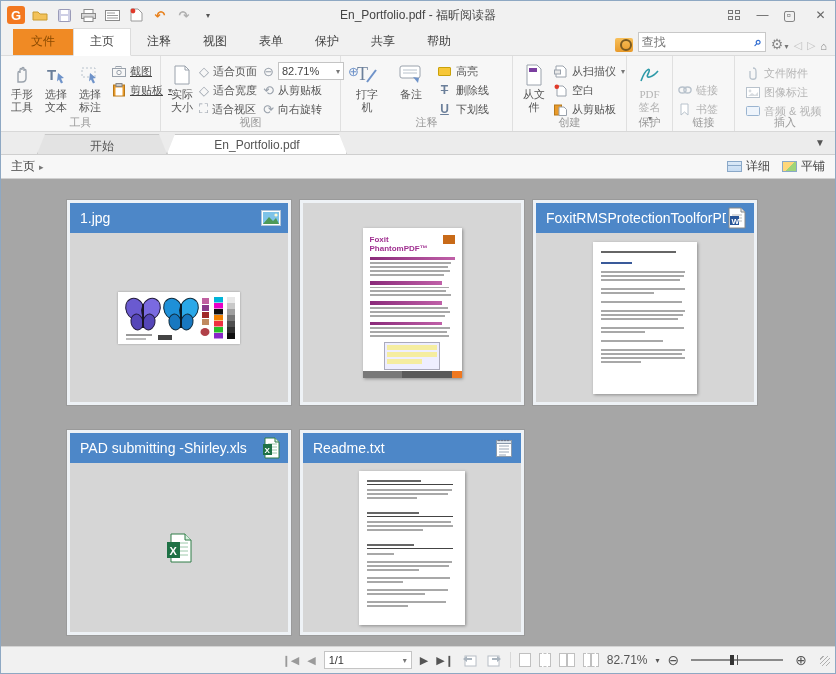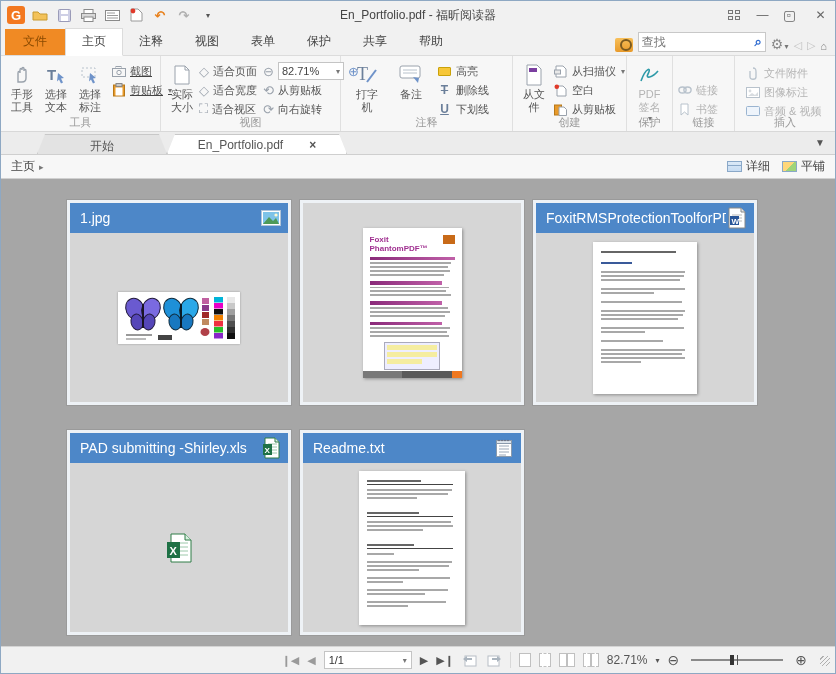--- a/index.html
+++ b/index.html
@@ -14,57 +14,57 @@
   .logo { width:17px; height:17px; background:#f37820; border-radius:3px; color:#fff; font-weight:bold; font-size:12px; display:flex; align-items:center; justify-content:center; }
   .title-text { position:absolute; left:0; right:0; text-align:center; font-size:12px; color:#444; pointer-events:none; }
   .winctrls { margin-left:auto; display:flex; z-index:2; }
   .winctrls .wbtn { width:29px; height:22px; display:flex; align-items:center; justify-content:center; color:#666; font-size:12px; }
   .tabgrid { display:grid; grid-template-columns:5px 5px; grid-gap:2px; }
   .tabgrid i { width:5px; height:4px; border:1px solid #777; }
 
   
   .tabrow { height:27px; display:flex; align-items:flex-end; background:#f1f1f1; border-bottom:1px solid #dcdcdc; flex:none; position:relative; }
   .rtab { padding:4px 16px 5px 16px; font-size:12px; color:#444; }
-  .rtab.file { background:#f08a24; color:#8a4a00; margin-left:4px; padding:4px 18px 5px 18px; }
+  .rtab.file { background:#f08a24; color:#8a4a00; margin-left:12px; padding:4px 18px 5px 18px; }
   .rtab.active { background:#fff; border:1px solid #dcdcdc; border-bottom:1px solid #fff; margin-bottom:-1px; }
   .searchzone { position:absolute; right:8px; top:3px; display:flex; align-items:flex-end; gap:5px; }
   .sfolder { width:18px; height:14px; background:linear-gradient(#f8c05a,#e89a2a); border-radius:2px; position:relative; }
   .sfolder:after { content:""; position:absolute; right:1px; bottom:1px; width:8px; height:8px; border:2px solid #7a5a20; border-radius:50%; }
   .searchbox { width:128px; height:20px; background:#fff; border:1px solid #c8c8c8; display:flex; align-items:center; padding:0 3px; }
   .searchbox input { border:none; outline:none; flex:1; width:90px; font-size:12px; font-family:inherit; color:#888; }
   .mag { color:#2e6bd0; font-size:13px; font-weight:bold; }
   .gear { color:#8a8a8a; font-size:14px; }
   .navarrow { color:#c0c0c0; font-size:11px; }
   .collapsechev { color:#888; font-size:11px; }
 
   
   .ribbon { height:76px; background:#f7f7f7; display:flex; flex:none; border-bottom:1px solid #d8d8d8; }
   .grp { position:relative; border-right:1px solid #e0e0e0; padding:4px 4px 14px 4px; display:flex; align-items:flex-start; }
   .grplabel { position:absolute; bottom:1px; left:0; right:0; text-align:center; font-size:11px; color:#999; }
   .rbig { width:36px; display:flex; flex-direction:column; align-items:center; padding-top:2px; margin:0 1px; }
   .rbig .ric { height:26px; display:flex; align-items:center; justify-content:center; }
   .rlb { font-size:11px; line-height:13px; text-align:center; color:#555; width:32px; word-break:break-all; }
-  .rlb.en { word-break:normal; }
+  .rlb.en { word-break:normal;font-family:Liberation Serif, serif; }
   .stack { display:flex; flex-direction:column; justify-content:flex-start; gap:3px; padding-top:3px; }
   .rsm { display:flex; align-items:center; gap:4px; font-size:11px; color:#555; height:16px; white-space:nowrap; }
   .rsm.dis, .rlb.dis { color:#b4b4b4; }
   .ric16 { width:15px; height:15px; display:inline-flex; align-items:center; justify-content:center; flex:none; }
   .drop { font-size:8px; color:#777; margin-left:1px; }
   .zoomcombo { width:66px; height:18px; border:1px solid #c4c4c4; background:#fff; display:flex; align-items:center; font-size:11px; padding:0 3px; color:#444; }
   .zoomcombo .drop { margin-left:auto; }
   .viewgrid { display:grid; grid-template-columns:auto auto; grid-column-gap:6px; grid-row-gap:3px; padding-top:3px; }
   .glyph { font-size:13px; color:#9aa2ac; }
   .hlbar { width:13px; height:9px; background:#f7c738; border:1px solid #caa20a; border-radius:1px; }
   .uletter { font-size:12px; color:#6b7f9a; font-weight:bold; text-decoration:underline; }
   .sletter { font-size:12px; color:#6b7f9a; font-weight:bold; text-decoration:line-through; }
 
   
   .doctabs { height:23px; background:#ececec; display:flex; align-items:flex-end; padding-left:36px; flex:none; position:relative; border-bottom:1px solid #cfcfcf; }
   .dtab { height:20px; padding:3px 14px; font-size:12px; color:#555; background:#e3e3e3; border:1px solid #c8c8c8; border-bottom:none; clip-path:polygon(8px 0, calc(100% - 8px) 0, 100% 100%, 0 100%); min-width:130px; text-align:center; }
-  .dtab.active { background:#fff; display:flex; align-items:center; gap:26px; min-width:180px; justify-content:center; }
+  .dtab.active { background:#fff; display:flex; align-items:center; gap:26px; min-width:180px; justify-content:space-between;flex-direction:column; }
   .dtab .close { font-size:12px; color:#555; font-weight:bold; }
   .ribopts { position:absolute; right:10px; top:5px; color:#555; font-size:10px; }
 
   
   .crumbbar { height:24px; background:#f7f7f7; border-bottom:1px solid #d0d0d0; display:flex; align-items:center; padding:0 10px; flex:none; }
   .crumb { font-size:12px; color:#444; display:flex; align-items:center; gap:4px; }
   .crumb .chev { font-size:9px; color:#777; }
   .viewtoggles { margin-left:auto; display:flex; gap:12px; align-items:center; }
   .vbtn { display:flex; align-items:center; gap:4px; font-size:12px; color:#444; }
   .minitable { width:15px; height:11px; border:1px solid #8aa8c8; background:linear-gradient(#dce9f7,#c6dcf2); position:relative; }

